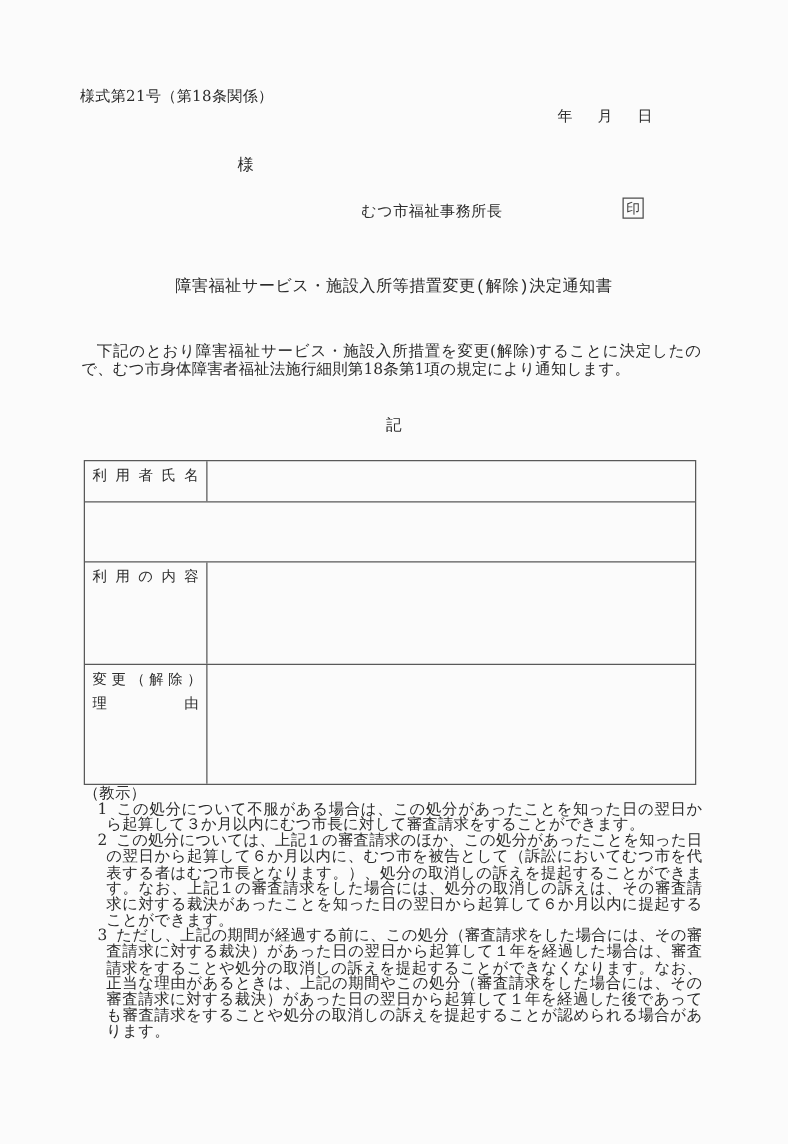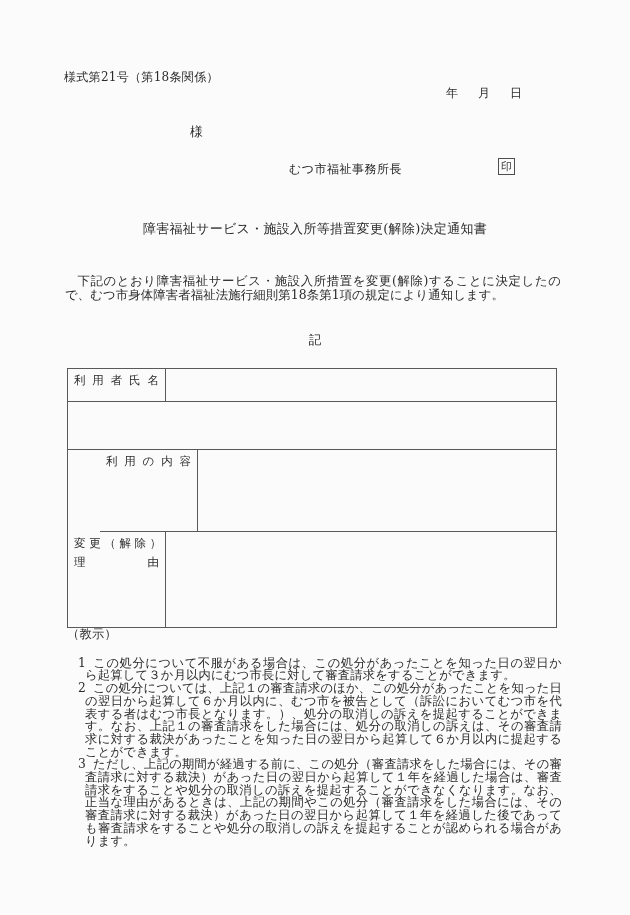--- a/index.html
+++ b/index.html
@@ -46,20 +46,21 @@
     line-height: 15px;
     text-align: center;
     color: #3a3a3a;
   }
   .doc-title {
     left: 0; top: 220px;
     width: 630px;
     text-align: center;
     font-size: 13px;
     letter-spacing: 0.3px;
+    font-family: Liberation Mono, monospace;
   }
   .body-par {
     left: 65px; top: 274px;
     width: 496px;
     font-size: 12.4px;
     line-height: 14px;
     text-align: justify;
     text-indent: 1em;
     letter-spacing: 0.1px;
   }
@@ -97,31 +98,31 @@
   }
   .lbl-line {
     display: block;
     text-align: justify;
     text-align-last: justify;
     white-space: nowrap;
   }
   .cell-value { flex: 1; }
   .row-h1 { height: 33px; }
   .row-h2 { height: 48px; }
-  .row-h3 { height: 82px; margin-left: 32px; }
+  .row-h3 { height: 82px; }
   .row-h4 { height: 95px; }
 
   .notes {
     left: 65px; top: 628px;
     width: 497px;
     font-size: 12.3px;
     line-height: 12.7px;
     letter-spacing: 0.2px;
   }
-  .notes-header { margin: 0 0 16px 2px; }
+  .notes-header { margin: 0 0 0 2px; }
   .note-item {
     padding-left: 20px;
     text-indent: -7px;
     text-align: justify;
     margin: 0;
   }
   .note-num {
     display: inline-block;
     width: 15px;
     text-indent: 0;

